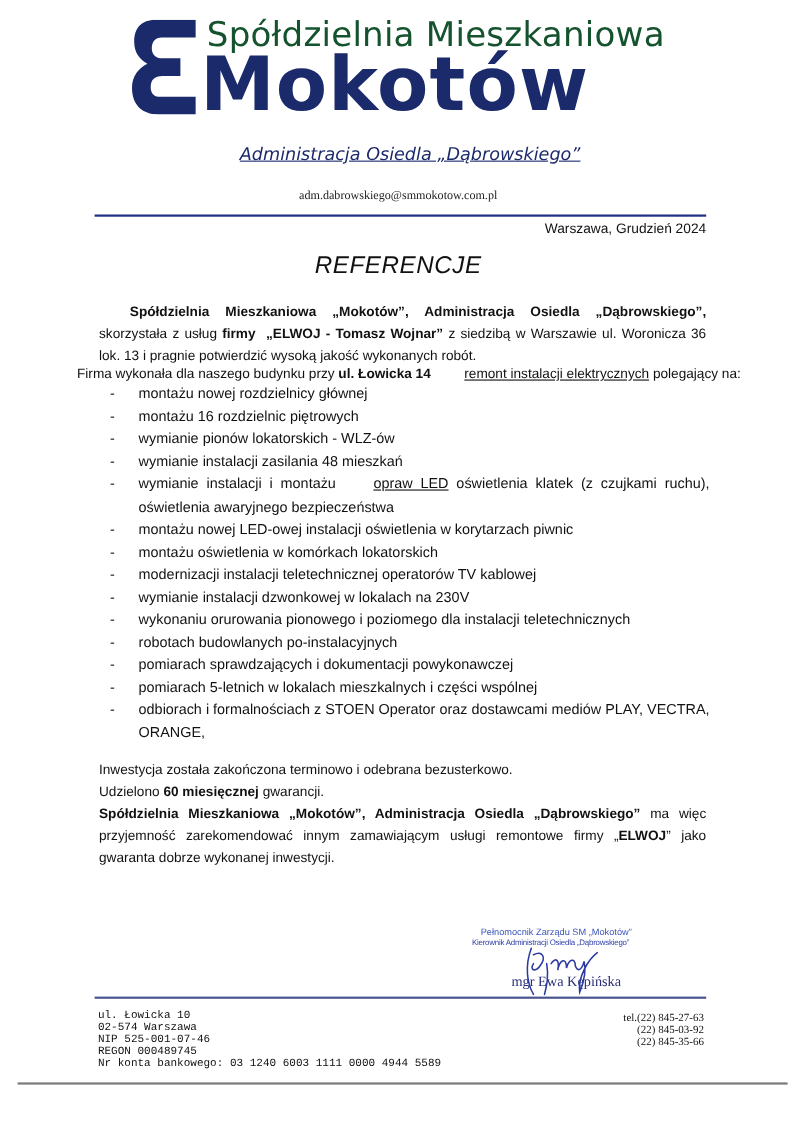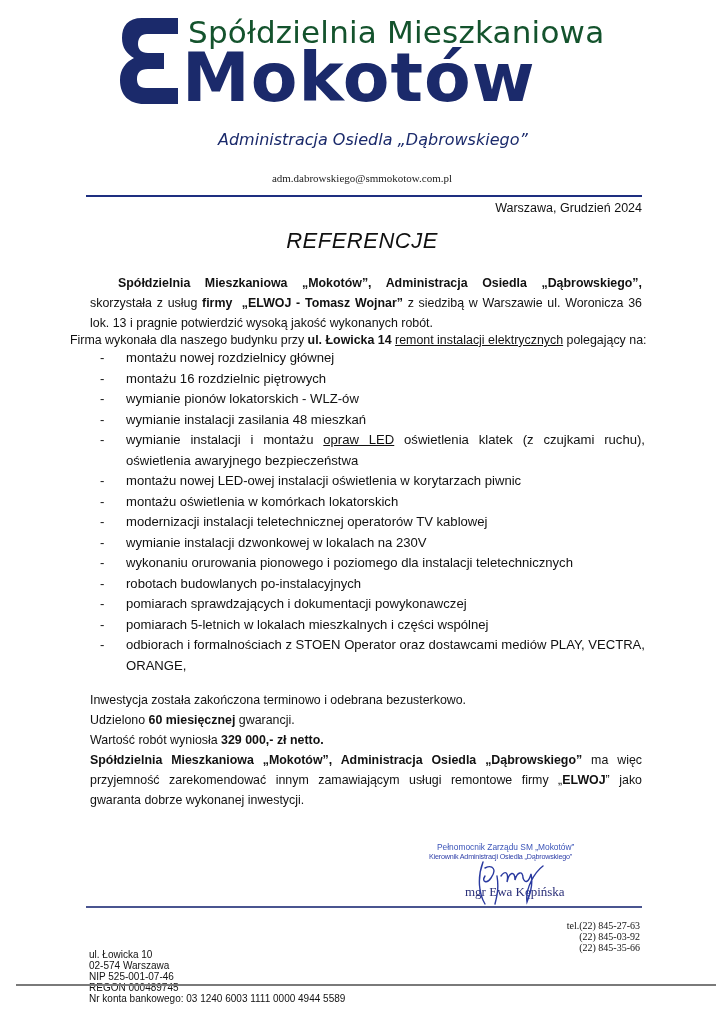--- a/index.html
+++ b/index.html
@@ -3,48 +3,48 @@
 <meta charset="utf-8">
 <style>
   html, body { margin: 0; padding: 0; background: #ffffff; }
   body { width: 724px; height: 1024px; position: relative; overflow: hidden; font-family: "Liberation Sans", sans-serif; color: #111; }
   .abs { position: absolute; }
 
   
   .logo-mark { left: 120px; top: 18px; width: 58px; height: 86px; }
   .logo-top { left: 188px; top: 14px; font-family: "DejaVu Sans", sans-serif; font-size: 31px; color: #14532d; letter-spacing: 0.2px; white-space: nowrap; }
   .logo-main { left: 182px; top: 44px; font-family: "DejaVu Sans", sans-serif; font-weight: bold; font-size: 68px; color: #1b2a6b; letter-spacing: 1px; white-space: nowrap; line-height: 1; }
-  .logo-sub { left: 218px; top: 130px; font-family: "DejaVu Sans", sans-serif; font-style: italic; font-size: 16px; color: #1b2a6b; white-space: nowrap; }
+  .logo-sub { left: 218px; top: 130px; font-family: "DejaVu Sans", sans-serif; font-style: italic; font-size: 16px; color: #1b2a6b; text-decoration: underline; white-space: nowrap; }
 
   .email { left: 0; width: 724px; top: 172px; text-align: center; font-family: "Liberation Serif", serif; font-size: 11px; color: #222; }
   .hrule-top { left: 86px; top: 195px; width: 556px; height: 2px; background: #1e2f80; }
 
   .date { right: 82px; top: 201px; font-family: "Liberation Sans", sans-serif; font-size: 12.5px; color: #111; }
   .title { left: 0; width: 724px; top: 228px; text-align: center; font-family: "Liberation Sans", sans-serif; font-size: 22px; letter-spacing: 0.5px; color: #111; font-style: italic; }
 
   .para { left: 90px; width: 552px; font-size: 12.4px; line-height: 20px; text-align: justify; }
   .p1 { top: 273px; text-indent: 28px; }
   .firma-line { left: 70px; width: 575px; top: 330px; font-size: 12.4px; line-height: 20px; white-space: nowrap; }
-  .u { text-decoration: underline; }
+  .u { text-decoration: underline; margin-left: 27px; }
 
   .list { left: 100px; top: 348px; width: 545px; margin: 0; padding: 0; list-style: none; font-size: 13.1px; line-height: 20.5px; }
   .list li { display: flex; }
   .list .dash { width: 26px; flex: none; }
   .list .txt { flex: 1; text-align: justify; }
 
   .closing { left: 90px; width: 552px; top: 690px; font-size: 12.4px; line-height: 20px; }
   .closing p { margin: 0; text-align: justify; }
   .sig-l1 { left: 437px; top: 842px; font-size: 8.4px; color: #3b54b8; white-space: nowrap; }
   .sig-l2 { left: 429px; top: 852px; font-size: 7.2px; color: #2f3fa8; white-space: nowrap; letter-spacing: -0.2px; }
   .sig-scrawl { left: 475px; top: 858px; width: 80px; height: 48px; }
   .sig-name { left: 465px; top: 884px; font-family: "Liberation Serif", serif; font-size: 13px; color: #2a2f78; white-space: nowrap; }
 
   .hrule-bottom { left: 86px; top: 906px; width: 556px; height: 1.5px; background: #4a5590; }
 
-  .footer-left { left: 89px; top: 918px; font-family: Liberation Sans, sans-serif; font-size: 10px; line-height: 11px; color: #111; white-space: pre; margin-top: 31px; }
+  .footer-left { left: 89px; top: 918px; font-family: Liberation Mono, monospace; font-size: 10px; line-height: 11px; color: #111; white-space: pre; }
   .footer-right { right: 84px; top: 920px; font-family: "Liberation Serif", serif; font-size: 10px; line-height: 11px; color: #111; text-align: right; white-space: pre; }
 
   .hrule-page { left: 16px; top: 984px; width: 700px; height: 2px; background: #7a7a7a; }
 </style>
 </head>
 <body>
 
 <svg class="abs logo-mark" viewBox="0 0 58 86">
   <path d="M58 0 H22 C8 0 2 8 2 20 C2 30 7 36 14 40 C6 44 0 51 0 62 C0 77 9 86 24 86 H58 V70 H26 C19 70 17 66 17 61 C17 55 20 51 28 51 H44 V35 H28 C21 35 18 31 18 26 C18 20 21 16 27 16 H58 Z" fill="#1b2a6b"></path>
 </svg>
@@ -121,21 +121,20 @@
     </li>
   <li>
       <span class="dash">-</span>
       <span class="txt">odbiorach i formalnościach z STOEN Operator oraz dostawcami mediów PLAY, VECTRA, ORANGE,</span>
     </li>
 </ul>
 
 <div class="abs closing">
   <p>Inwestycja  została zakończona terminowo i odebrana bezusterkowo.</p>
   <p><span>Udzielono </span><b>60 miesięcznej</b><span> gwarancji.</span></p>
-  <p><span>Wartość robót wyniosła  </span><b>329 000,- zł netto.</b></p>
   <p><b>Spółdzielnia Mieszkaniowa „Mokotów”, Administracja Osiedla „Dąbrowskiego”</b><span>  ma więc przyjemność zarekomendować innym zamawiającym usługi remontowe firmy „</span><b>ELWOJ</b><span>” jako gwaranta dobrze wykonanej inwestycji.</span></p>
 </div>
 
 <div class="abs sig-l1">Pełnomocnik Zarządu SM „Mokotów”</div>
 <div class="abs sig-l2">Kierownik Administracji Osiedla „Dąbrowskiego”</div>
 <div class="abs sig-name">mgr Ewa Kępińska</div>
 <svg class="abs sig-scrawl" viewBox="0 0 80 48">
   <path d="M8 4 C2 20 4 36 10 46 M10 10 C18 6 22 12 16 20 C12 26 6 24 10 18 M22 18 C24 30 22 38 20 46 M26 18 C30 12 34 14 32 24 C34 14 40 12 40 22 C42 14 48 12 48 20 C50 26 54 24 56 16 C58 24 56 34 52 44 C50 30 60 14 68 8" fill="none" stroke="#2a3aa0" stroke-width="1.4" stroke-linecap="round"></path>
 </svg>
 

